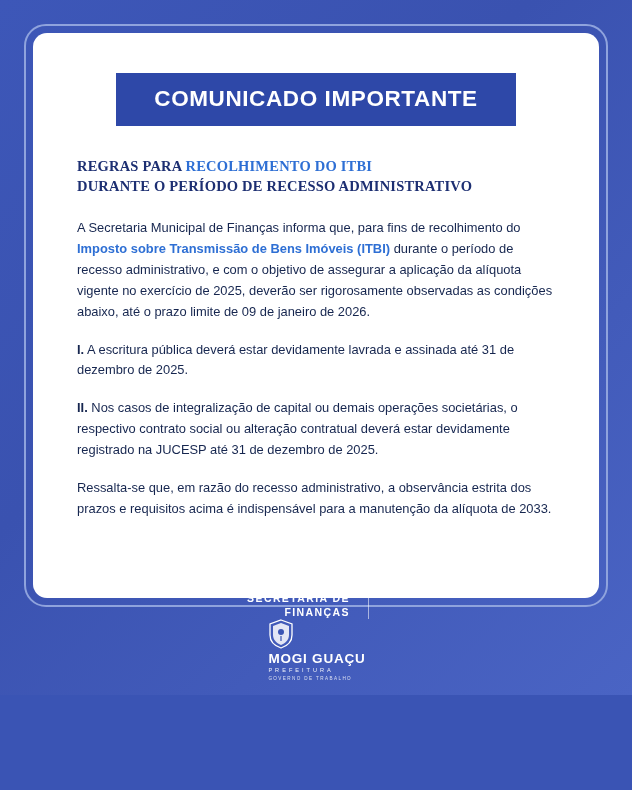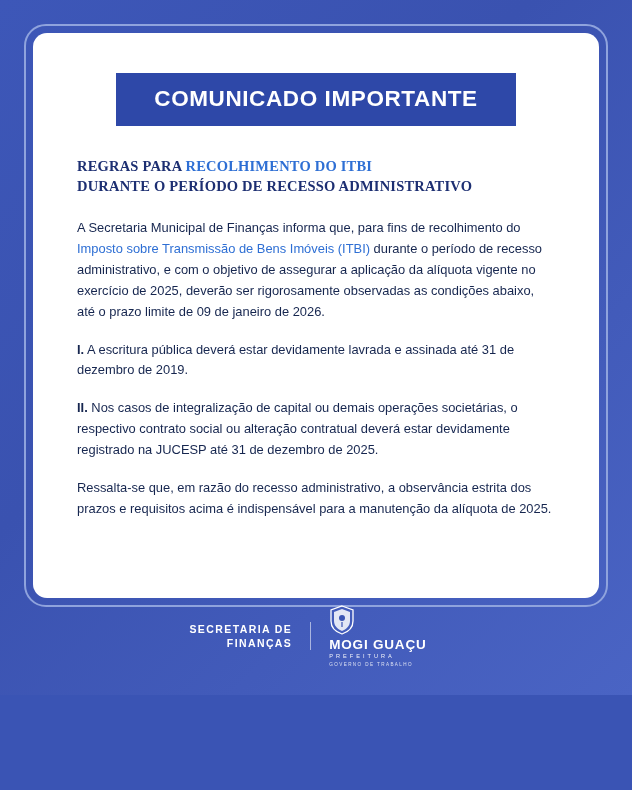--- a/index.html
+++ b/index.html
@@ -69,32 +69,33 @@
     font-family: Liberation Serif, serif;
   }
   .subtitle .hl { color: #2e6fd4; }
   p.body {
     font-size: 12.9px;
     color: #16264f;
     line-height: 1.62;
     margin: 0 0 17px 0;
   }
   p.body:last-child { margin-bottom: 0; }
-  .strong-blue { color: #2e6fd4; font-weight: normal; }
+  .strong-blue { color: #2e6fd4; font-weight: bold; }
   .roman { font-weight: bold; color: #16264f; }
   .footer {
     position: absolute;
     left: 0;
     right: 16px;
     bottom: 26px;
     height: 66px;
     display: flex;
     align-items: center;
     justify-content: center;
     gap: 0px;
+    flex-direction: column;
   }
   .footer-left {
     color: #ffffff;
     text-align: right;
     font-size: 10.5px;
     font-weight: bold;
     letter-spacing: 1.4px;
     line-height: 1.35;
     padding-right: 18px;
     border-right: 1px solid rgba(255,255,255,0.55);
@@ -145,29 +146,29 @@
       <span>REGRAS PARA </span><span class="hl">RECOLHIMENTO DO ITBI</span><br>
       <span>DURANTE O PERÍODO DE RECESSO ADMINISTRATIVO</span>
     </div>
 
     <p class="body">
       <span>A Secretaria Municipal de Finanças informa que, para fins de recolhimento do </span><span class="strong-blue">Imposto sobre Transmissão de Bens Imóveis (ITBI)</span><span> durante o período de recesso administrativo, e com o objetivo de assegurar a aplicação da alíquota vigente no exercício de 2025, deverão ser rigorosamente observadas as condições abaixo, até o prazo limite de 09 de janeiro de 2026.</span>
     </p>
 
 
     <p class="body">
-      <span class="roman">I.</span><span> A escritura pública deverá estar devidamente lavrada e assinada até 31 de dezembro de 2019.</span>
+      <span class="roman">I.</span><span> A escritura pública deverá estar devidamente lavrada e assinada até 31 de dezembro de 2025.</span>
     </p>
 
     <p class="body">
       <span class="roman">II.</span><span> Nos casos de integralização de capital ou demais operações societárias, o respectivo contrato social ou alteração contratual deverá estar devidamente registrado na JUCESP até 31 de dezembro de 2025.</span>
     </p>
 
 
-    <p class="body">Ressalta-se que, em razão do recesso administrativo, a observância estrita dos prazos e requisitos acima é indispensável para a manutenção da alíquota de 2025.</p>
+    <p class="body">Ressalta-se que, em razão do recesso administrativo, a observância estrita dos prazos e requisitos acima é indispensável para a manutenção da alíquota de 2033.</p>
 
   </div>
 
   <div class="footer">
     <div class="footer-left">
       <div>SECRETARIA DE</div>
       <div>FINANÇAS</div>
     </div>
     <div class="footer-right">
       <svg class="crest" viewBox="0 0 26 30">

